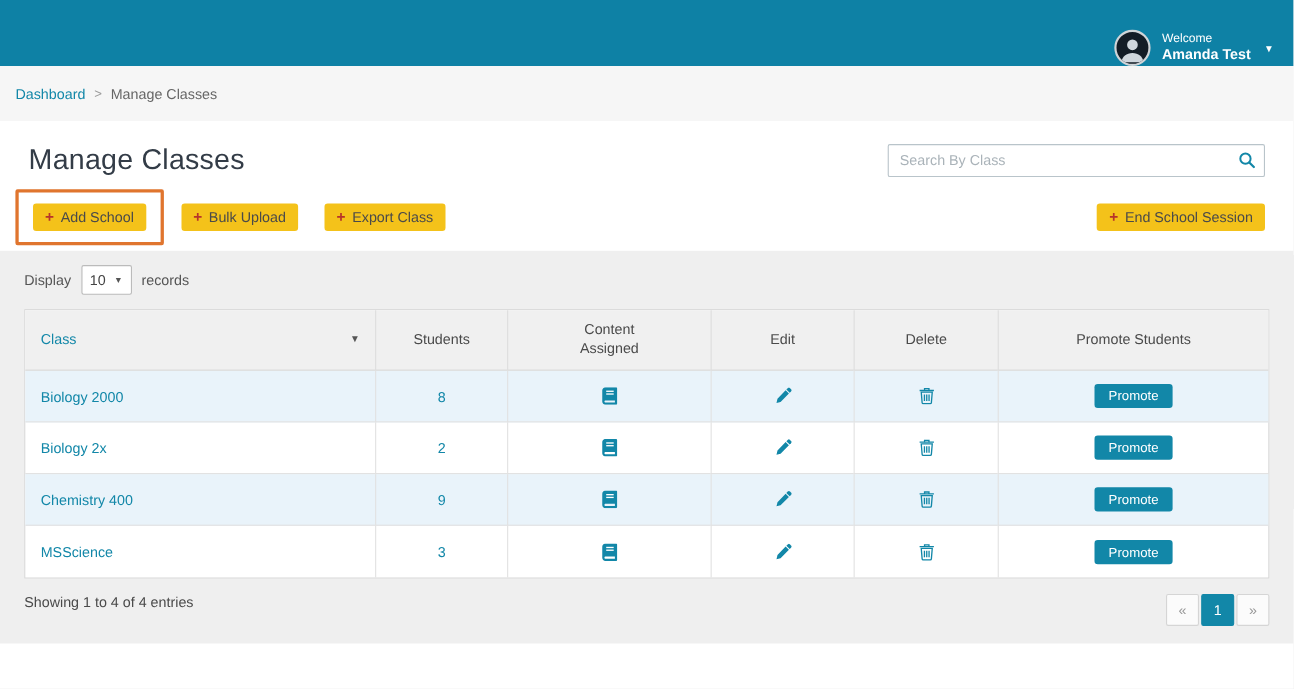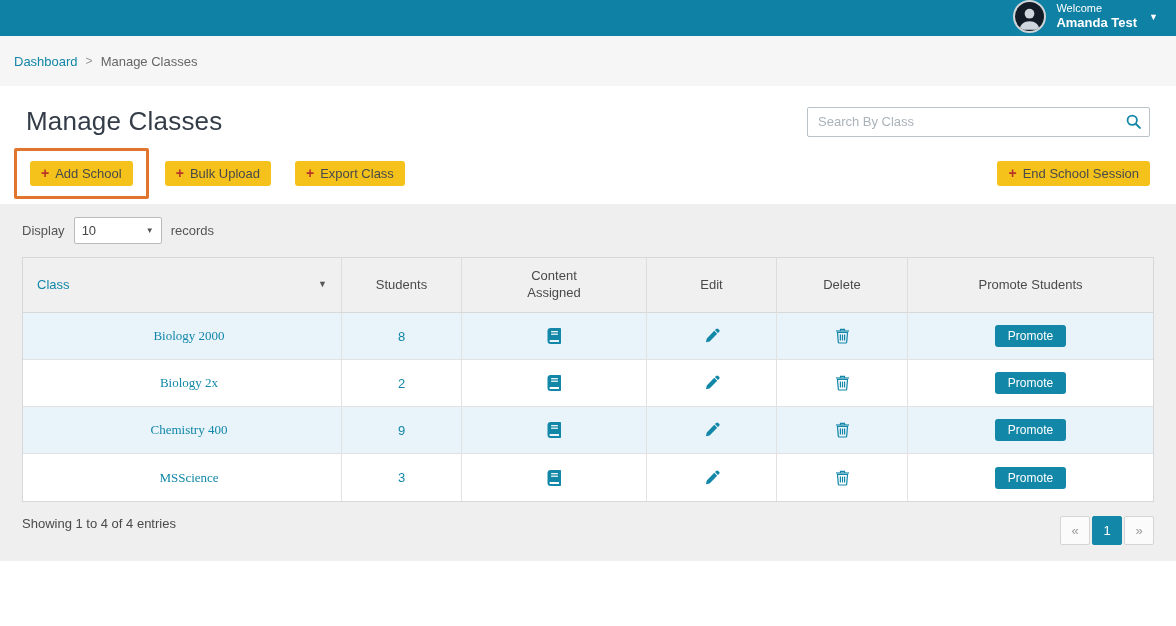--- a/index.html
+++ b/index.html
@@ -1,20 +1,20 @@
 <!DOCTYPE html>
 <html><head>
 <meta charset="utf-8">
 <style>
   * { box-sizing: border-box; margin: 0; padding: 0; }
   html, body { width: 1176px; height: 626px; overflow: hidden; }
   body { font-family: "Liberation Sans", sans-serif; background: #fff; color: #444; font-size: 13px; }
 
   
-  .topbar { height: 36px; background: #0e81a5; display: flex; align-items: flex-start; justify-content: flex-end; padding: 0 18px; }
+  .topbar { height: 60px; background: #0e81a5; display: flex; align-items: flex-end; justify-content: flex-end; padding: 0 18px; }
   .user-menu { display: flex; align-items: center; gap: 10px; cursor: pointer; }
   .avatar { width: 33px; height: 33px; border-radius: 50%; background: #131c26; border: 2px solid #cfd4d8; display: flex; align-items: flex-end; justify-content: center; overflow: hidden; }
   .welcome-block { display: flex; flex-direction: column; line-height: 1.25; color: #fff; }
   .welcome-small { font-size: 11px; }
   .welcome-name { font-size: 13px; font-weight: bold; }
   .topbar-caret { color: #fff; font-size: 9px; margin-left: 2px; }
 
   
   .breadcrumb-bar { height: 50px; background: #f6f6f6; display: flex; align-items: center; padding: 0 14px; font-size: 13px; }
   .crumb-link { color: #1287a8; cursor: pointer; }
@@ -35,36 +35,36 @@
   .btn-plus { color: #b7342a; font-weight: bold; font-size: 14px; line-height: 1; }
   .btn-gap { margin-left: 32px; }
   .btn-gap2 { margin-left: 24px; }
   .btn-right { margin-left: auto; }
   .annot-wrap { position: relative; display: inline-block; }
   .annot-box { position: absolute; left: -16px; right: -16px; top: -13px; bottom: -13px; border: 3px solid #e0752e; border-radius: 2px; pointer-events: none; }
 
   
   .table-section { margin-top: 17px; background: #efefef; padding: 13px 22px 0 22px; }
   .display-row { display: flex; align-items: center; gap: 9px; margin-bottom: 13px; color: #555; }
-  .select-box { width: 88px; height: 27px; background: #fff; border: 1px solid #bbb; border-radius: 2px; display: flex; align-items: center; justify-content: space-between; padding: 0 7px; cursor: pointer; color: #444; }
+  .select-box { width: 46px; height: 27px; background: #fff; border: 1px solid #bbb; border-radius: 2px; display: flex; align-items: center; justify-content: space-between; padding: 0 7px; cursor: pointer; color: #444; }
   .select-caret { font-size: 8px; color: #555; }
 
   .data-table { background: #fff; border: 1px solid #d8d8d8; }
   .thead, .trow { display: grid; grid-template-columns: 318px 120px 185px 130px 131px 1fr; }
   .thead { background: #f0f0f0; }
   .th { min-height: 55px; display: flex; align-items: center; justify-content: center; border-left: 1px solid #ddd; border-bottom: 1px solid #d8d8d8; color: #4a4a4a; text-align: center; line-height: 1.3; }
   .th:first-child { border-left: none; }
   .th-class { justify-content: space-between; padding: 0 14px; color: #1287a8; cursor: pointer; }
   .sort-caret { color: #555; font-size: 9px; }
   .th-narrow { max-width: 72px; }
 
   .trow { height: 47px; }
   .trow:nth-child(even) { background: #e9f3fa; }
   .td { display: flex; align-items: center; justify-content: center; border-left: 1px solid #e2e2e2; border-bottom: 1px solid #e2e2e2; }
-  .td:first-child { border-left: none; justify-content: center; padding-left: 14px; font-family: Liberation Serif, serif; }
+  .td:first-child { border-left: none; justify-content: flex-start; padding-left: 14px; }
   .trow:last-child .td { border-bottom: none; }
   .cell-link { color: #1287a8; cursor: pointer; text-decoration: none; }
   .icon-btn { background: none; border: none; cursor: pointer; padding: 2px; display: flex; align-items: center; }
   .btn-promote { background: #1287a8; color: #fff; border: none; border-radius: 3px; padding: 4px 13px; font-size: 12px; cursor: pointer; font-family: "Liberation Sans", sans-serif; }
 
   .table-footer { display: flex; align-items: flex-start; justify-content: space-between; padding: 14px 0 16px 0; color: #4a4a4a; }
   .pagination { display: flex; }
   .page-btn { min-width: 30px; height: 29px; display: flex; align-items: center; justify-content: center; border: 1px solid #d5d5d5; background: #fbfbfb; color: #999; font-size: 13px; margin-left: 2px; border-radius: 2px; cursor: pointer; }
   .page-btn.active { background: #1287a8; border-color: #1287a8; color: #fff; }
 </style>

